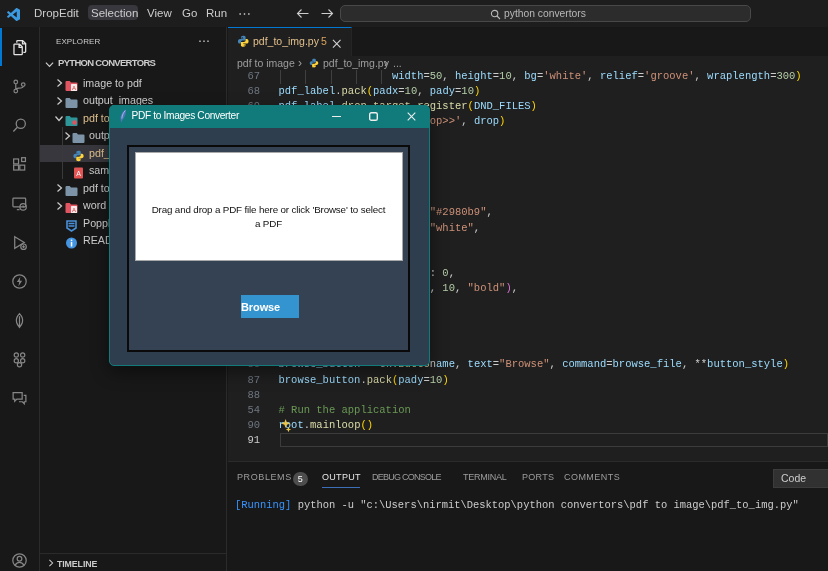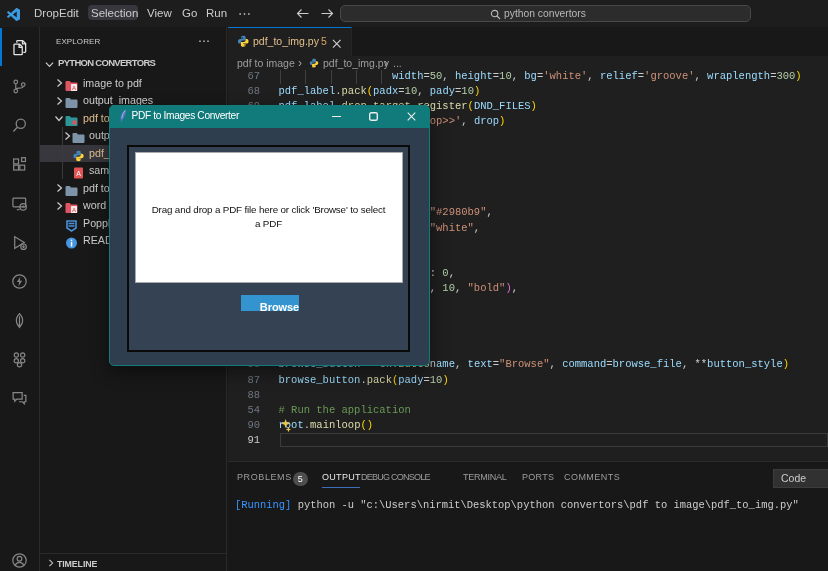--- a/index.html
+++ b/index.html
@@ -33,23 +33,23 @@
 .fn { color:#dcdcaa; } .cm { color:#6a9955; } .g { color:#ffd700; } .pk { color:#da70d6; }
 .iguide { position:absolute; width:1px; height:15px; background:#404040; }
 
 #panel { position:absolute; left:228px; top:461px; width:600px; height:110px; background:#181818; border-top:1px solid #2b2b2b; }
 .ptab { position:absolute; top:10px; font-size:9px; letter-spacing:0.3px; color:#9d9d9d; }
 #pout { position:absolute; left:7px; top:37px; font-family:"Liberation Mono", monospace; font-size:10.45px; color:#cccccc; white-space:pre; }
 
 #dlg { position:absolute; left:109px; top:105.5px; width:321px; height:260.5px; border-radius:5px; background:#2f3e4f; box-shadow:0 6px 18px rgba(0,0,0,0.45); border:1.5px solid #117a7b; }
 #dlgtitle { position:absolute; left:-1.5px; top:-1.5px; width:321px; height:23px; background:#117a7b; border-radius:5px 5px 0 0; }
 #dlgframe { position:absolute; left:16.5px; top:38px; width:283px; height:207.5px; border:2.5px solid #0a0a0a; background:#344254; }
-#dlglabel { position:absolute; left:6px; top:5px; width:268px; height:131px; background:#ffffff; border:1px solid #a9a9a9; }
+#dlglabel { position:absolute; left:6px; top:5px; width:268px; height:109px; background:#ffffff; border:1px solid #a9a9a9; }
 #dlglabel div { position:absolute; top:50px; width:100%; text-align:center; color:#111; font-size:9.8px; letter-spacing:-0.15px; line-height:14.5px; }
-#dlgbtn { position:absolute; left:112.5px; top:148.5px; width:58px; height:16px; background:#3494d0; color:#fff; font-size:11px; font-weight:bold; text-align:right; line-height:24px; letter-spacing:-0.1px; }
+#dlgbtn { position:absolute; left:112.5px; top:148.5px; width:58px; height:23px; background:#3494d0; color:#fff; font-size:11px; font-weight:bold; text-align:left; line-height:24px; letter-spacing:-0.1px; }
 </style>
 </head>
 <body>
 
 <div id="titlebar">
   <svg class="abs" style="left:7px;top:8px" width="13" height="13" viewBox="0 0 100 100">
     <path fill="#3b99e0" d="M96.5 10.7 75.9 0.8c-2.3-1.1-5-0.6-6.8 1.2L29.9 37.8 12.7 24.7c-1.6-1.2-3.9-1.1-5.4 0.3L1.7 30.1c-1.8 1.6-1.8 4.5 0 6.1L16.6 50 1.7 63.8c-1.8 1.6-1.8 4.5 0 6.1l5.6 5.1c1.5 1.4 3.8 1.5 5.4 0.3l17.2-13.1 39.2 35.8c1.8 1.8 4.5 2.3 6.8 1.2l20.6-9.9c2.1-1 3.5-3.2 3.5-5.6V16.3c0-2.4-1.4-4.6-3.5-5.6zM75 72.3 45.3 50 75 27.7v44.6z"></path>
   </svg>
   <div id="selhl"></div>
   <div class="menu" style="left:34px">Drop</div>
@@ -338,21 +338,21 @@
           <path d="M6.8 7.2 L7.5 9 L9.3 9.7 L7.5 10.4 L6.8 12.2 L6.1 10.4 L4.3 9.7 L6.1 9 Z" fill="#e9c64b"></path>
         </svg></div>
     </div>
 </div>
 
 <div id="panel">
   <div class="ptab" style="left:9px;letter-spacing:0.6px;">PROBLEMS</div>
   <div class="abs" style="left:65px;top:9.5px;width:14.5px;height:14.5px;border-radius:50%;background:#4d4d4d;color:#ffffff;font-size:9px;text-align:center;line-height:14.5px;">5</div>
   <div class="ptab" style="left:94px;color:#e7e7e7;">OUTPUT</div>
     <div class="abs" style="left:94px;top:24.5px;width:38px;height:1.5px;background:#3c6fb8;"></div>
-  <div class="ptab" style="left:133px;letter-spacing:-0.75px;">DEBUG CONSOLE</div>
+  <div class="ptab" style="left:144px;letter-spacing:-0.75px;">DEBUG CONSOLE</div>
   <div class="ptab" style="left:235px;letter-spacing:-0.25px;">TERMINAL</div>
   <div class="ptab" style="left:294px">PORTS</div>
   <div class="ptab" style="left:336px;letter-spacing:0.45px;">COMMENTS</div>
   <div class="abs" style="left:545px;top:7px;width:62px;height:19px;background:#313131;border:1px solid #3c3c3c;color:#cccccc;font-size:10.5px;line-height:17px;padding-left:7px;">Code</div>
   <div id="pout"><span style="color:#3794ff">[Running]</span> python -u "c:\Users\nirmit\Desktop\python convertors\pdf to image\pdf_to_img.py"</div>
 </div>
 
 <div id="dlg">
   <div id="dlgtitle">
     <svg class="abs" style="left:10.5px;top:4px" width="8" height="14" viewBox="0 0 8 14">

